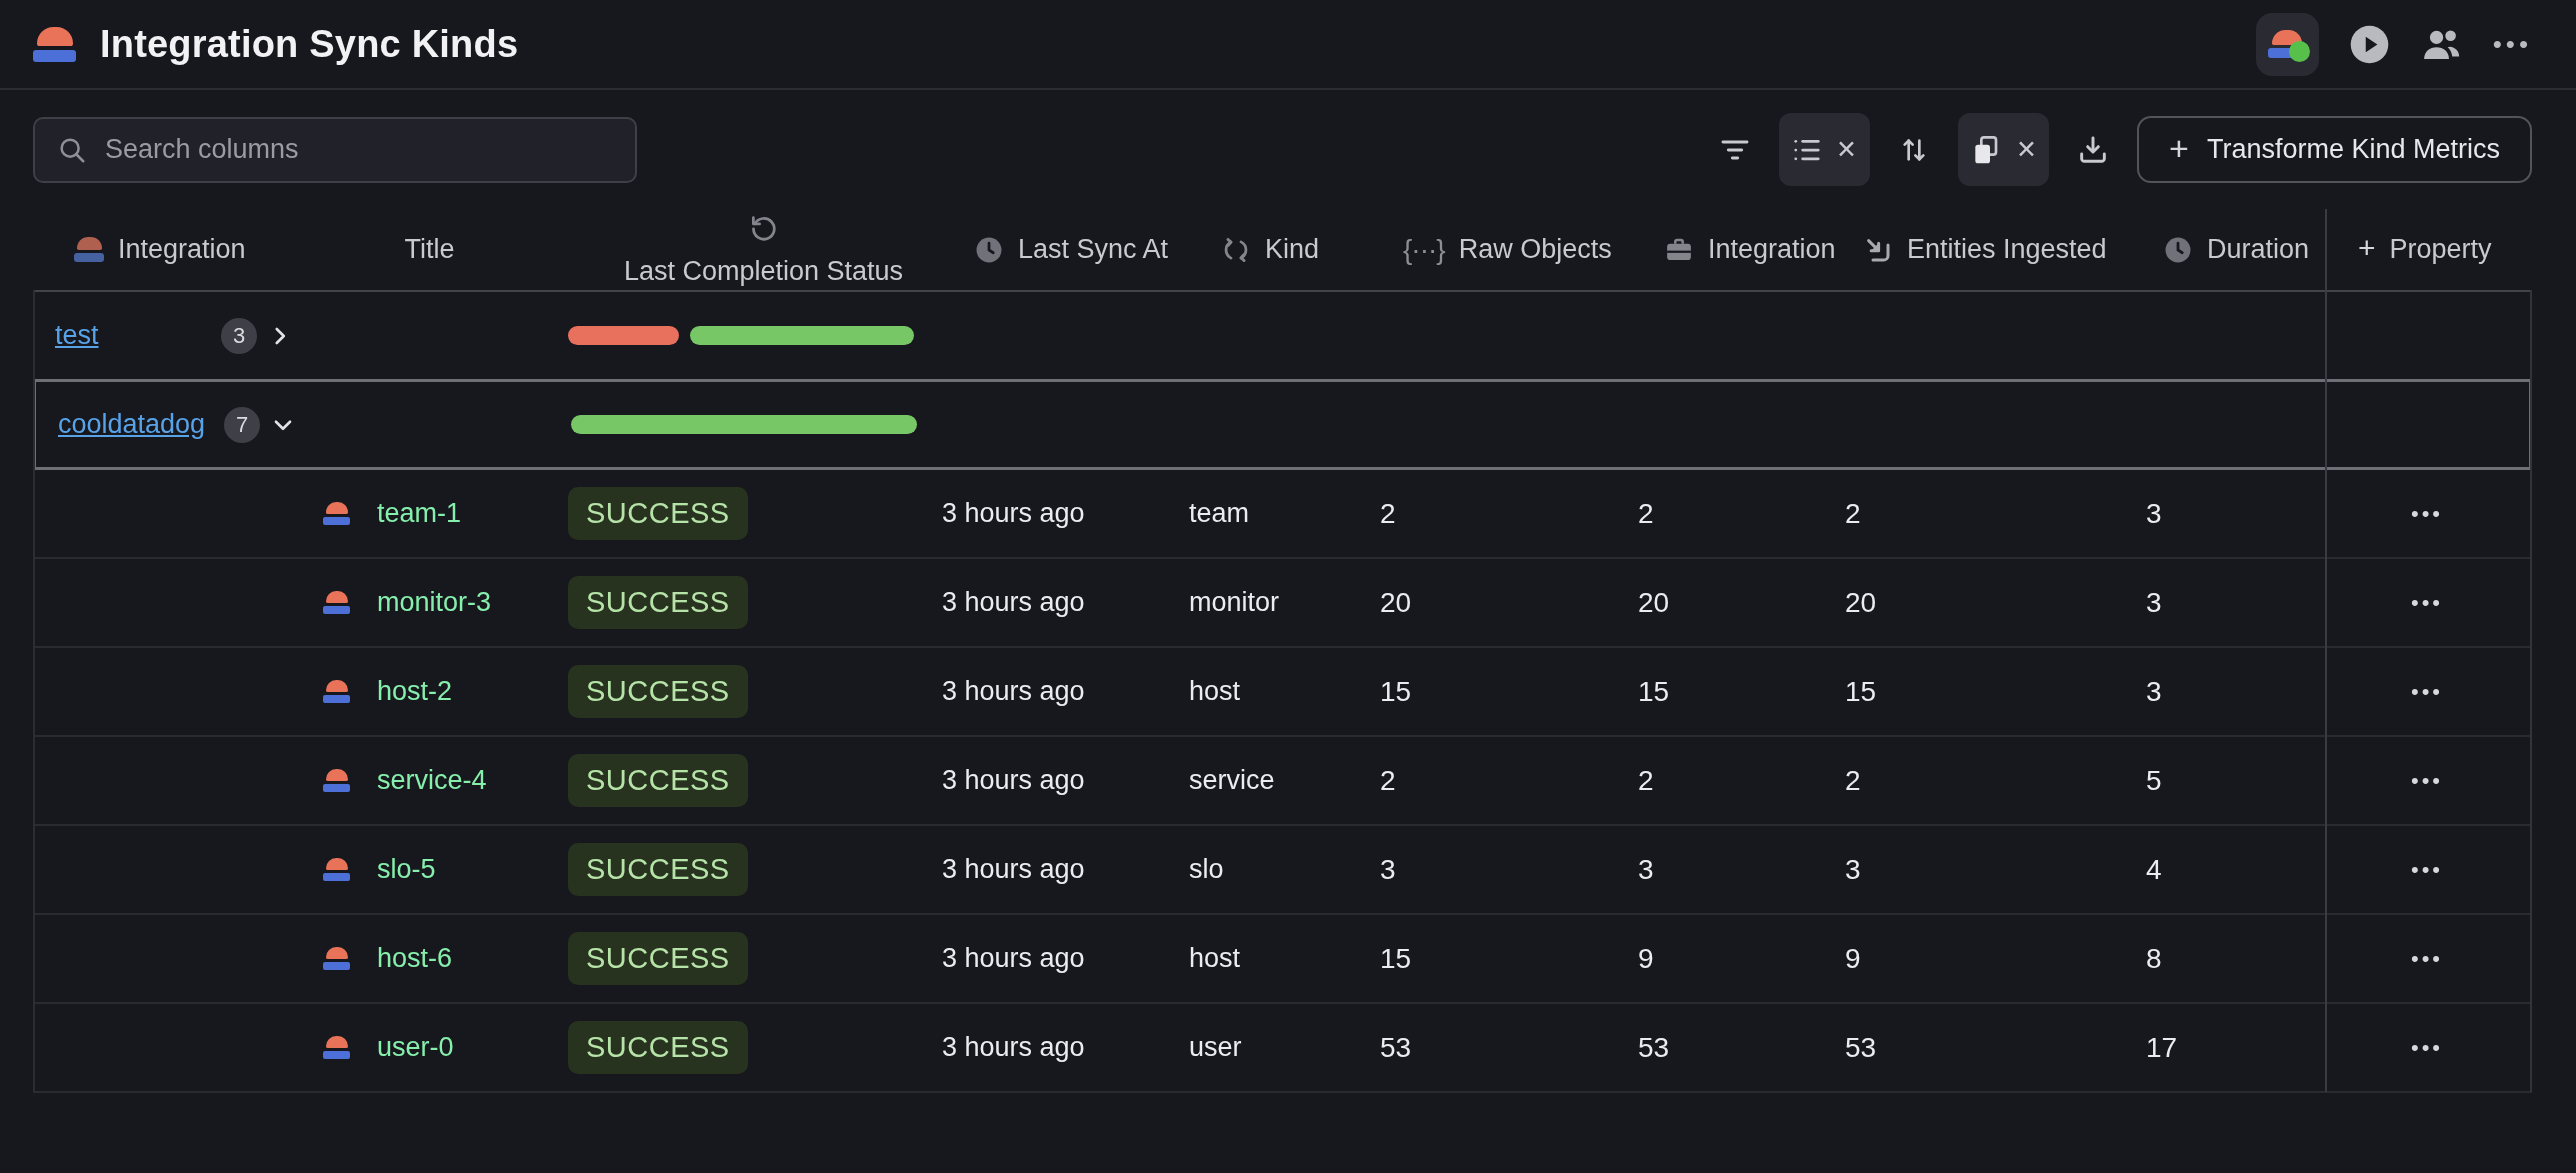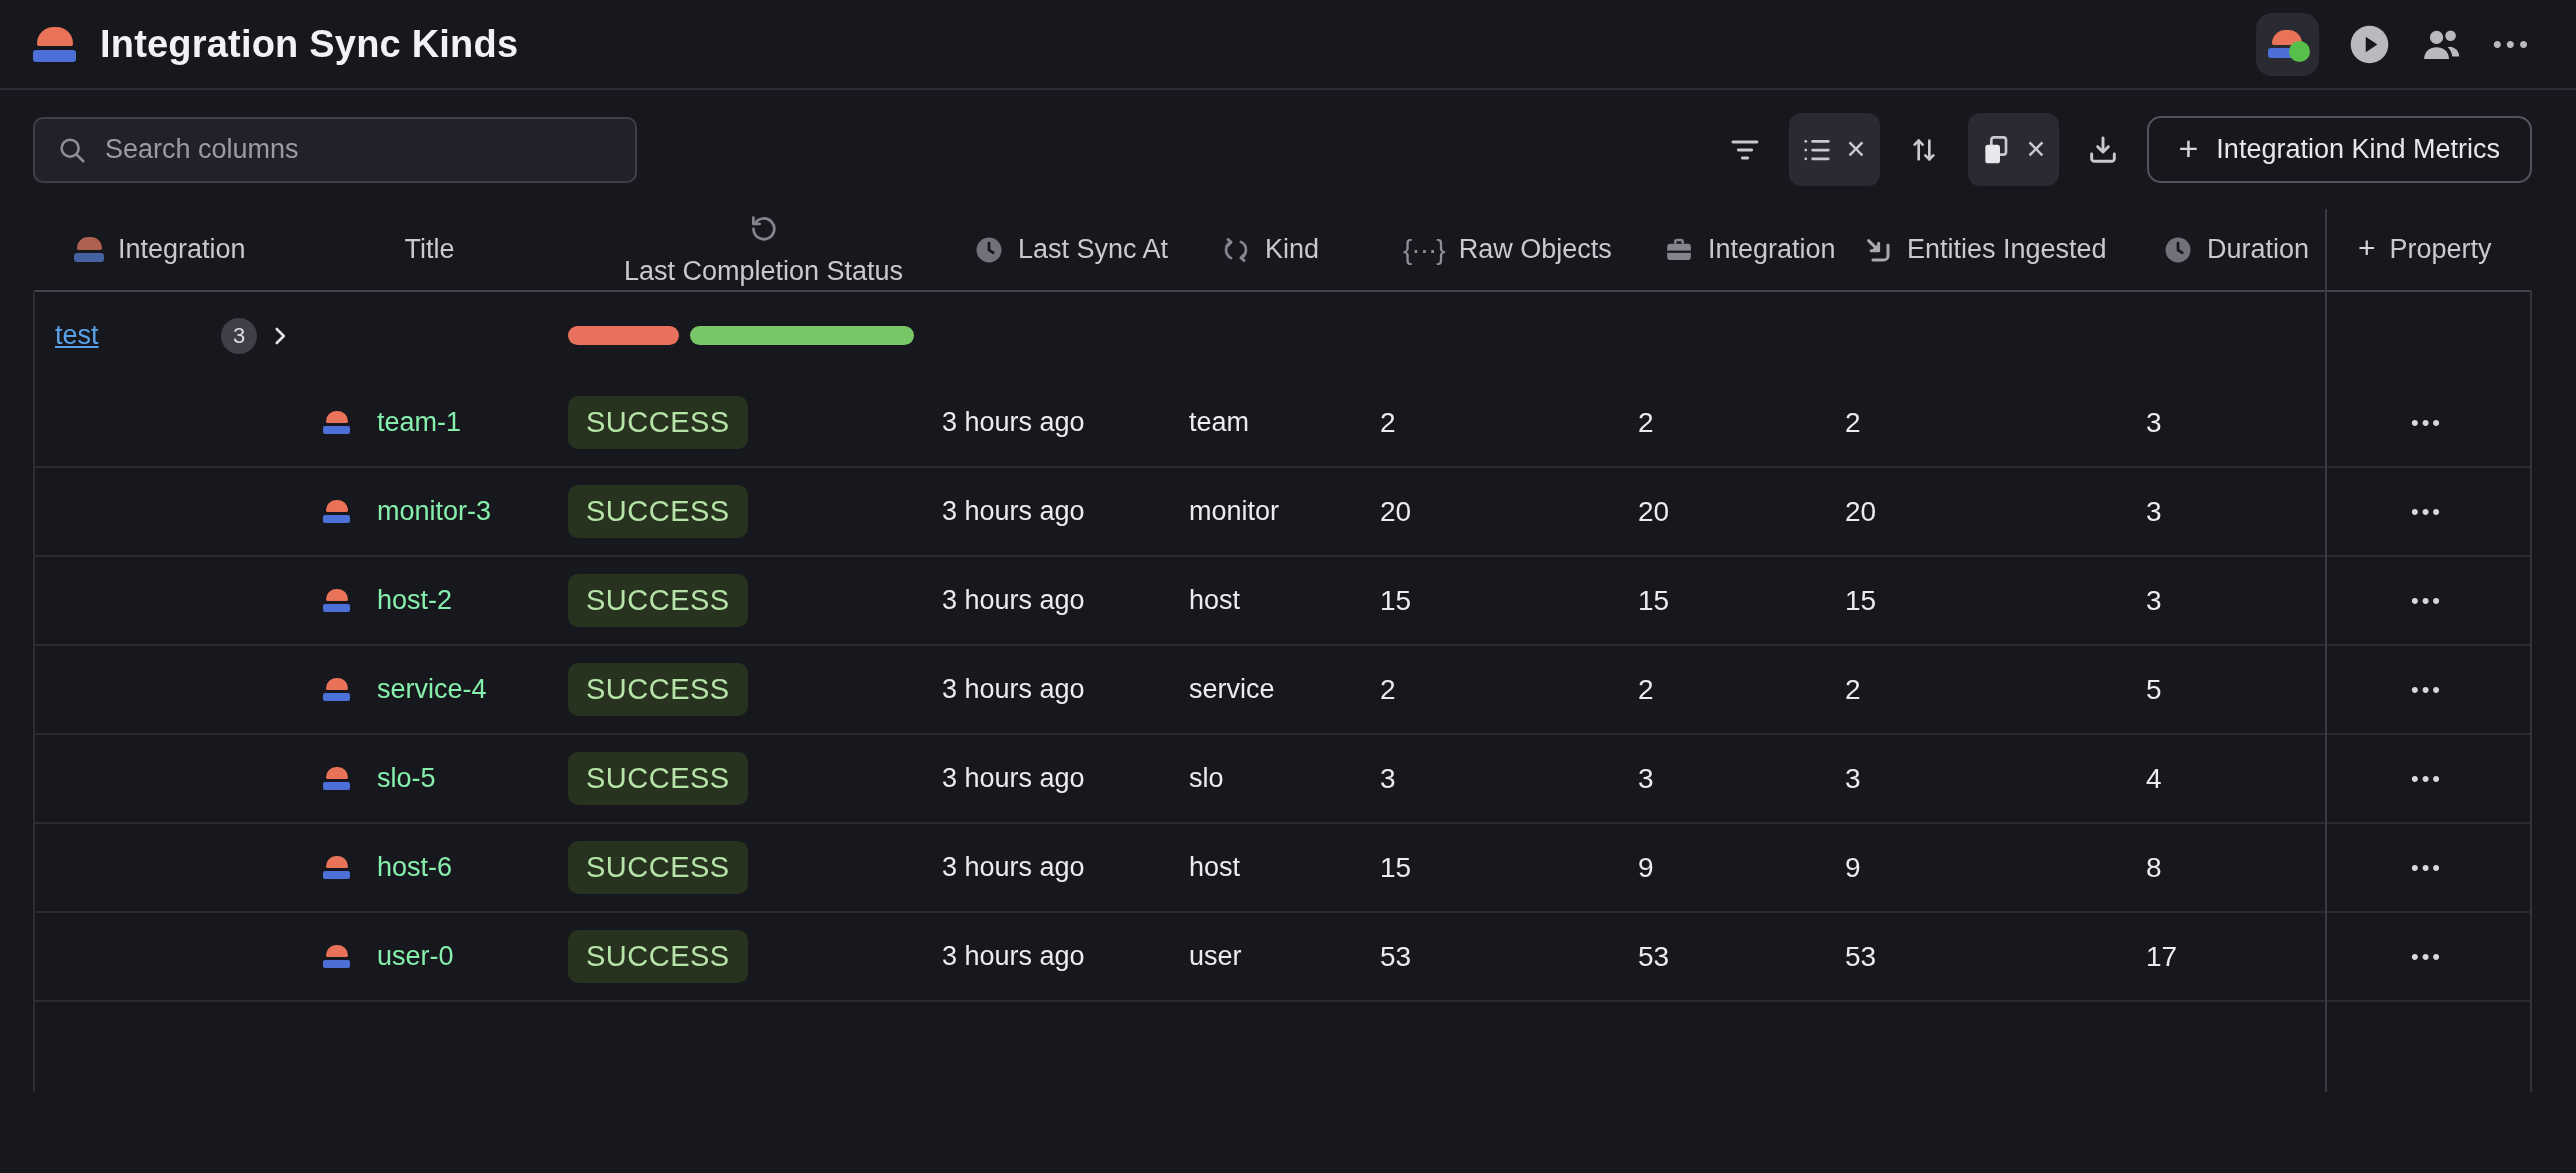--- a/index.html
+++ b/index.html
@@ -204,21 +204,21 @@
       </button>
       <button class="tb-btn">
         <svg width="32" height="32" viewBox="0 0 24 24" fill="none" stroke="#c9c9cf" stroke-width="2.2" stroke-linecap="round" stroke-linejoin="round">
           <path d="M12 3v10"></path>
             <path d="M8 9.5l4 4 4-4"></path>
             <path d="M3.5 15v3.5a2 2 0 0 0 2 2h13a2 2 0 0 0 2-2V15"></path>
         </svg>
       </button>
       <button class="metrics-btn">
         <span class="plus-glyph">+</span>
-        <span>Integration Kind Metrics</span>
+        <span>Transforme Kind Metrics</span>
       </button>
     </div>
   </div>
 
   <div class="table">
 
     <div class="thead grid">
       <div class="th c1">
         <span class="logo-mark" style="width:30px">
           <span class="logo-dome" style="width:25px;height:13px;background:#b0604f"></span>
@@ -294,20 +294,34 @@
               <path d="M9 5.5l6.5 6.5L9 18.5"></path>
             </svg>
         </span>
       </div>
       <div class="bars-cell">
         <div class="bar bar-err-test"></div>
         <div class="bar bar-ok-test"></div>
       </div>
     </div>
 
+    <div class="row row-group selected grid">
+      <div class="grp-cell">
+        <a class="grp-name" href="#">cooldatadog</a>
+        <span class="count-badge">7</span>
+        <span class="chev">
+          <svg width="26" height="26" viewBox="0 0 24 24" fill="none" stroke="#e2e2e6" stroke-width="2.4" stroke-linecap="round" stroke-linejoin="round">
+              <path d="M5.5 9l6.5 6.5L18.5 9"></path>
+            </svg>
+        </span>
+      </div>
+      <div class="bars-cell">
+        <div class="bar bar-ok-cool"></div>
+      </div>
+    </div>
 
     <div class="row grid">
       <div class="cell-title">
         <span class="logo-mark">
             <span class="logo-dome"></span>
             <span class="logo-bar"></span>
           </span>
         <a class="kind-link" href="#">team-1</a>
       </div>
       <div class="cell-status"><span class="status-badge">SUCCESS</span></div>

